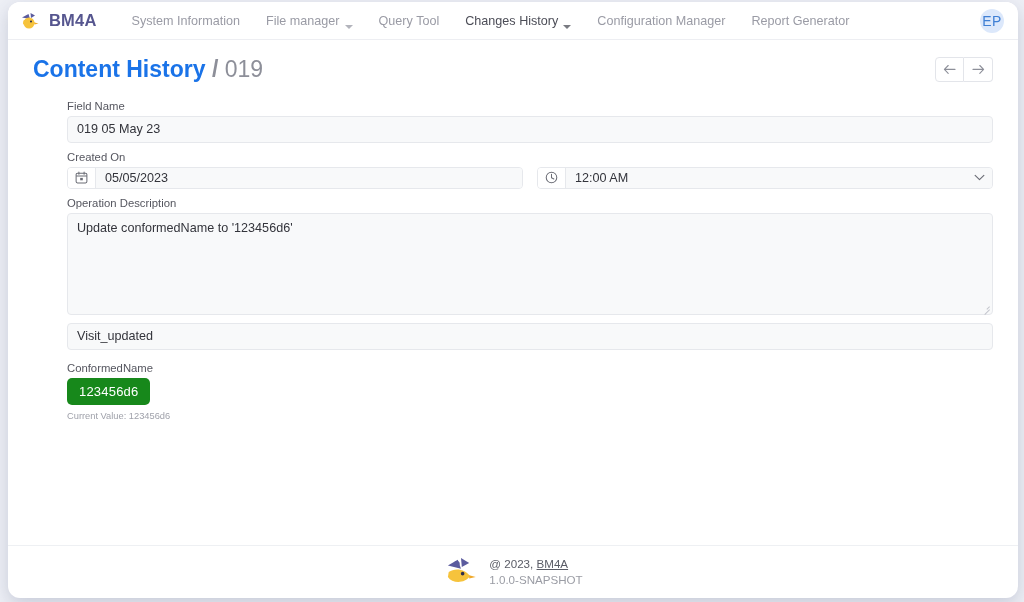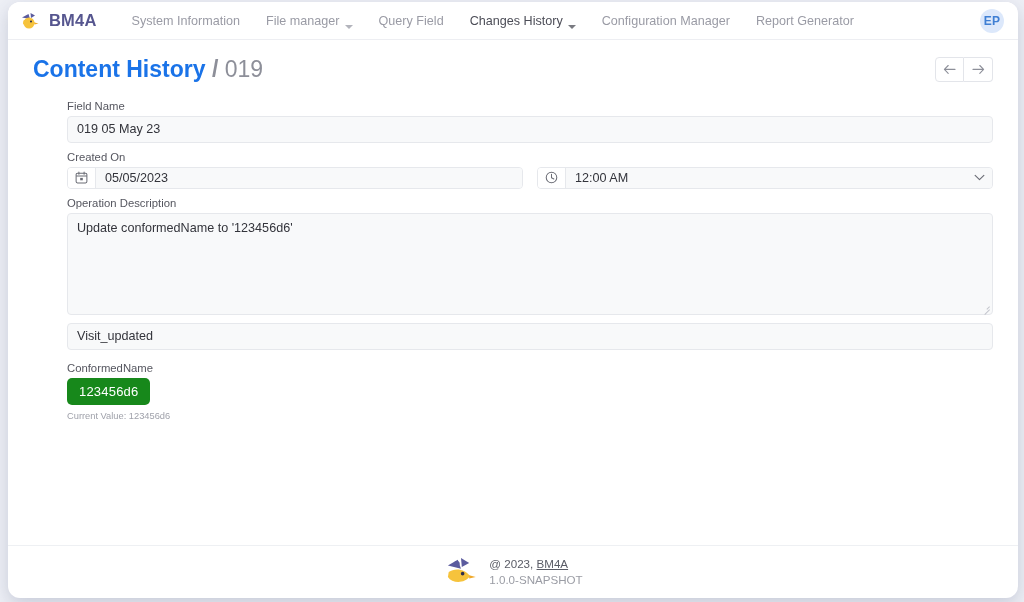--- a/index.html
+++ b/index.html
@@ -53,21 +53,21 @@
     border-left: 4px solid transparent;
     border-right: 4px solid transparent;
     border-top: 4.5px solid currentColor;
     opacity: .75;
     position: relative; top: 1px;
   }
   .nav-spacer { flex: 1 1 auto; }
   .avatar {
     width: 24px; height: 24px; border-radius: 50%;
     background: #dce8fb; color: #3f7fd4;
-    font-size: 12px; font-weight: bold;
+    font-size: 14px; font-weight: normal;
     display: flex; align-items: center; justify-content: center;
     letter-spacing: .3px;
     cursor: pointer;
   }
 
   
   .content { flex: 1 1 auto; position: relative; padding: 0 25px; }
 
   .title-row {
     display: flex; align-items: center; justify-content: space-between;
@@ -212,21 +212,21 @@
 
     <div class="nav-items">
       <div class="nav-item">
         <span>System Information</span>
       </div>
       <div class="nav-item">
         <span>File manager</span>
         <span class="caret"></span>
       </div>
       <div class="nav-item">
-        <span>Query Field</span>
+        <span>Query Tool</span>
       </div>
       <div class="nav-item active">
         <span>Changes History</span>
         <span class="caret"></span>
       </div>
       <div class="nav-item">
         <span>Configuration Manager</span>
       </div>
       <div class="nav-item">
         <span>Report Generator</span>

